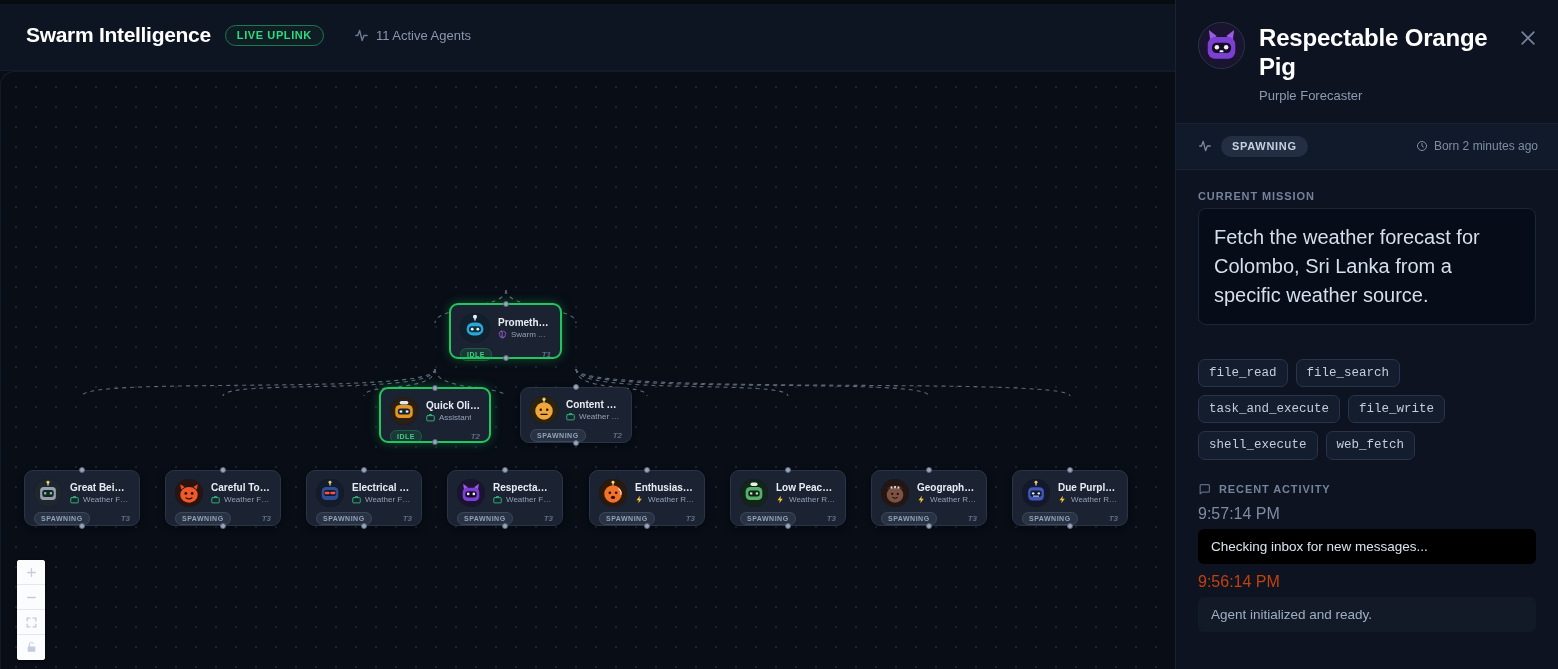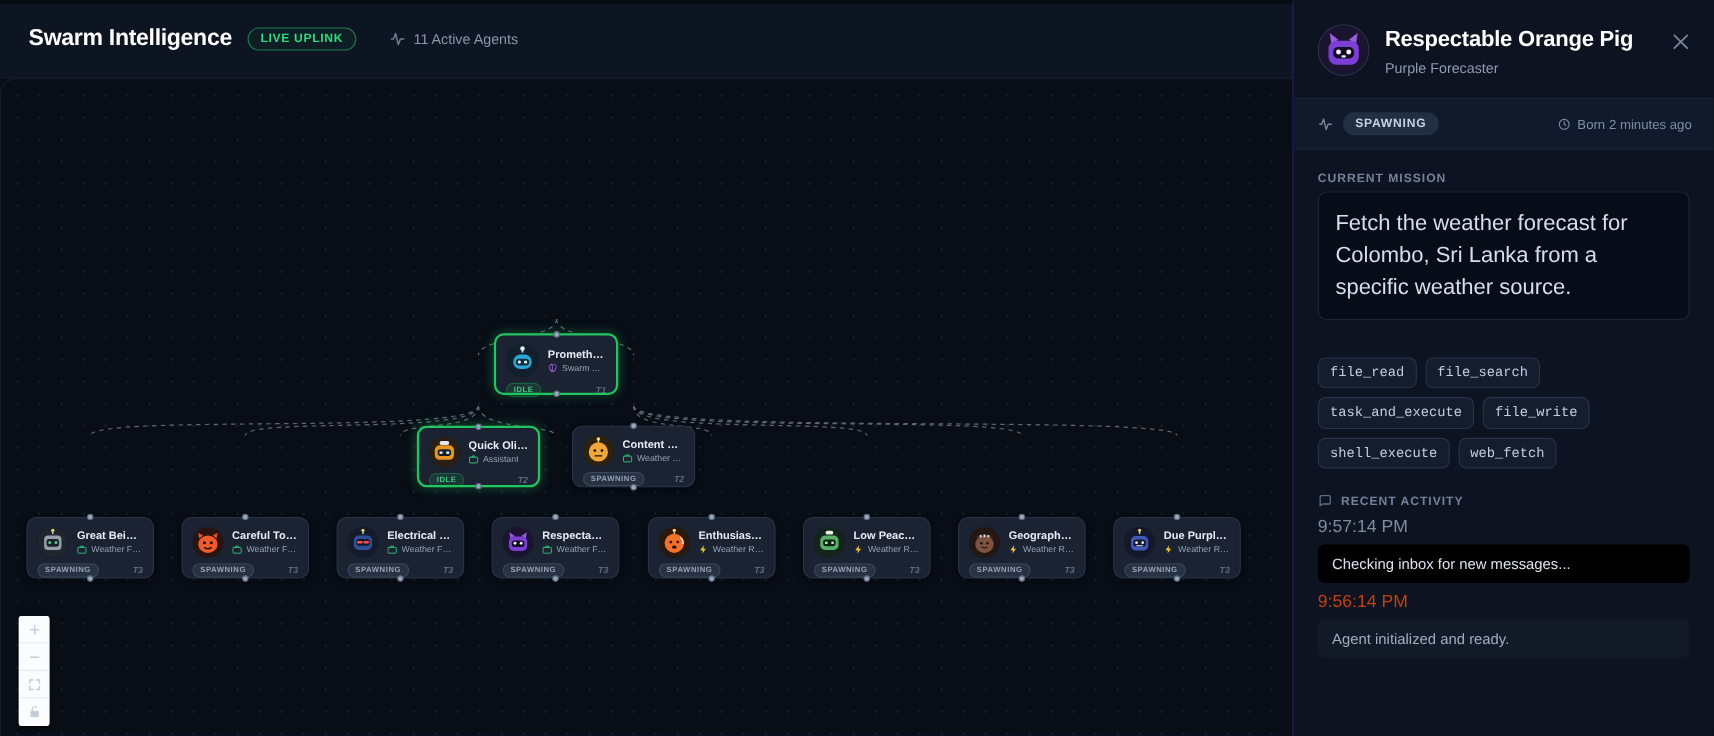--- a/index.html
+++ b/index.html
@@ -6,21 +6,21 @@
   * { box-sizing: border-box; margin: 0; padding: 0; }
   html, body {
     width: 1558px; height: 669px;
     background: #0a0f1a;
     font-family: "Liberation Sans", sans-serif;
     overflow: hidden;
   }
   .app { position: relative; width: 1558px; height: 669px; display: flex; background:#070b12; }
 
   
-  .left-pane { position: relative; width: 1175px; height: 669px; background:#6d28d9; }
+  .left-pane { position: relative; width: 1175px; height: 669px; background:#4c1d95; }
 
   .topbar {
     position:relative; height: 71px; width: 100%;
     background: #0d1422;
     display: flex; align-items: center; padding: 0 0 0 26px;
     border-bottom: 1px solid #141c2c;
   }
   .topbar::before{
     content:""; position:absolute; left:0; top:0; width:100%; height:4px; background:#070b12;
   }
@@ -141,21 +141,21 @@
     border-bottom: 1px solid #1a2332;
     position: relative;
   }
   .p-avatar {
     width: 47px; height: 47px; border-radius: 50%; flex:0 0 47px;
     background:#121a2a; border: 1px solid #2b3purple; border:1px solid #2c3purple;
     border:1px solid #2b3648; overflow:hidden;
   }
   .p-avatar svg { display:block; width:100%; height:100%; }
   .p-titles { flex:1 1 auto; padding-top: 2px; }
-  .p-name { font-size: 20px; font-weight: 700; color:#fff; letter-spacing:-0.2px; line-height:1.2; }
+  .p-name { font-size: 24px; font-weight: 700; color:#fff; letter-spacing:-0.2px; line-height:1.2; }
   .p-role { font-size: 13px; color:#8e9bb0; margin-top: 6px; }
   .close-btn {
     width: 20px; height: 20px; flex: 0 0 20px; cursor:pointer;
     color:#76859b; margin-top: 6px;
   }
   .close-btn svg { width: 100%; height: 100%; display:block; }
 
   .statusbar {
     display:flex; align-items:center; justify-content:space-between;
     padding: 12px 20px 12px 22px;

